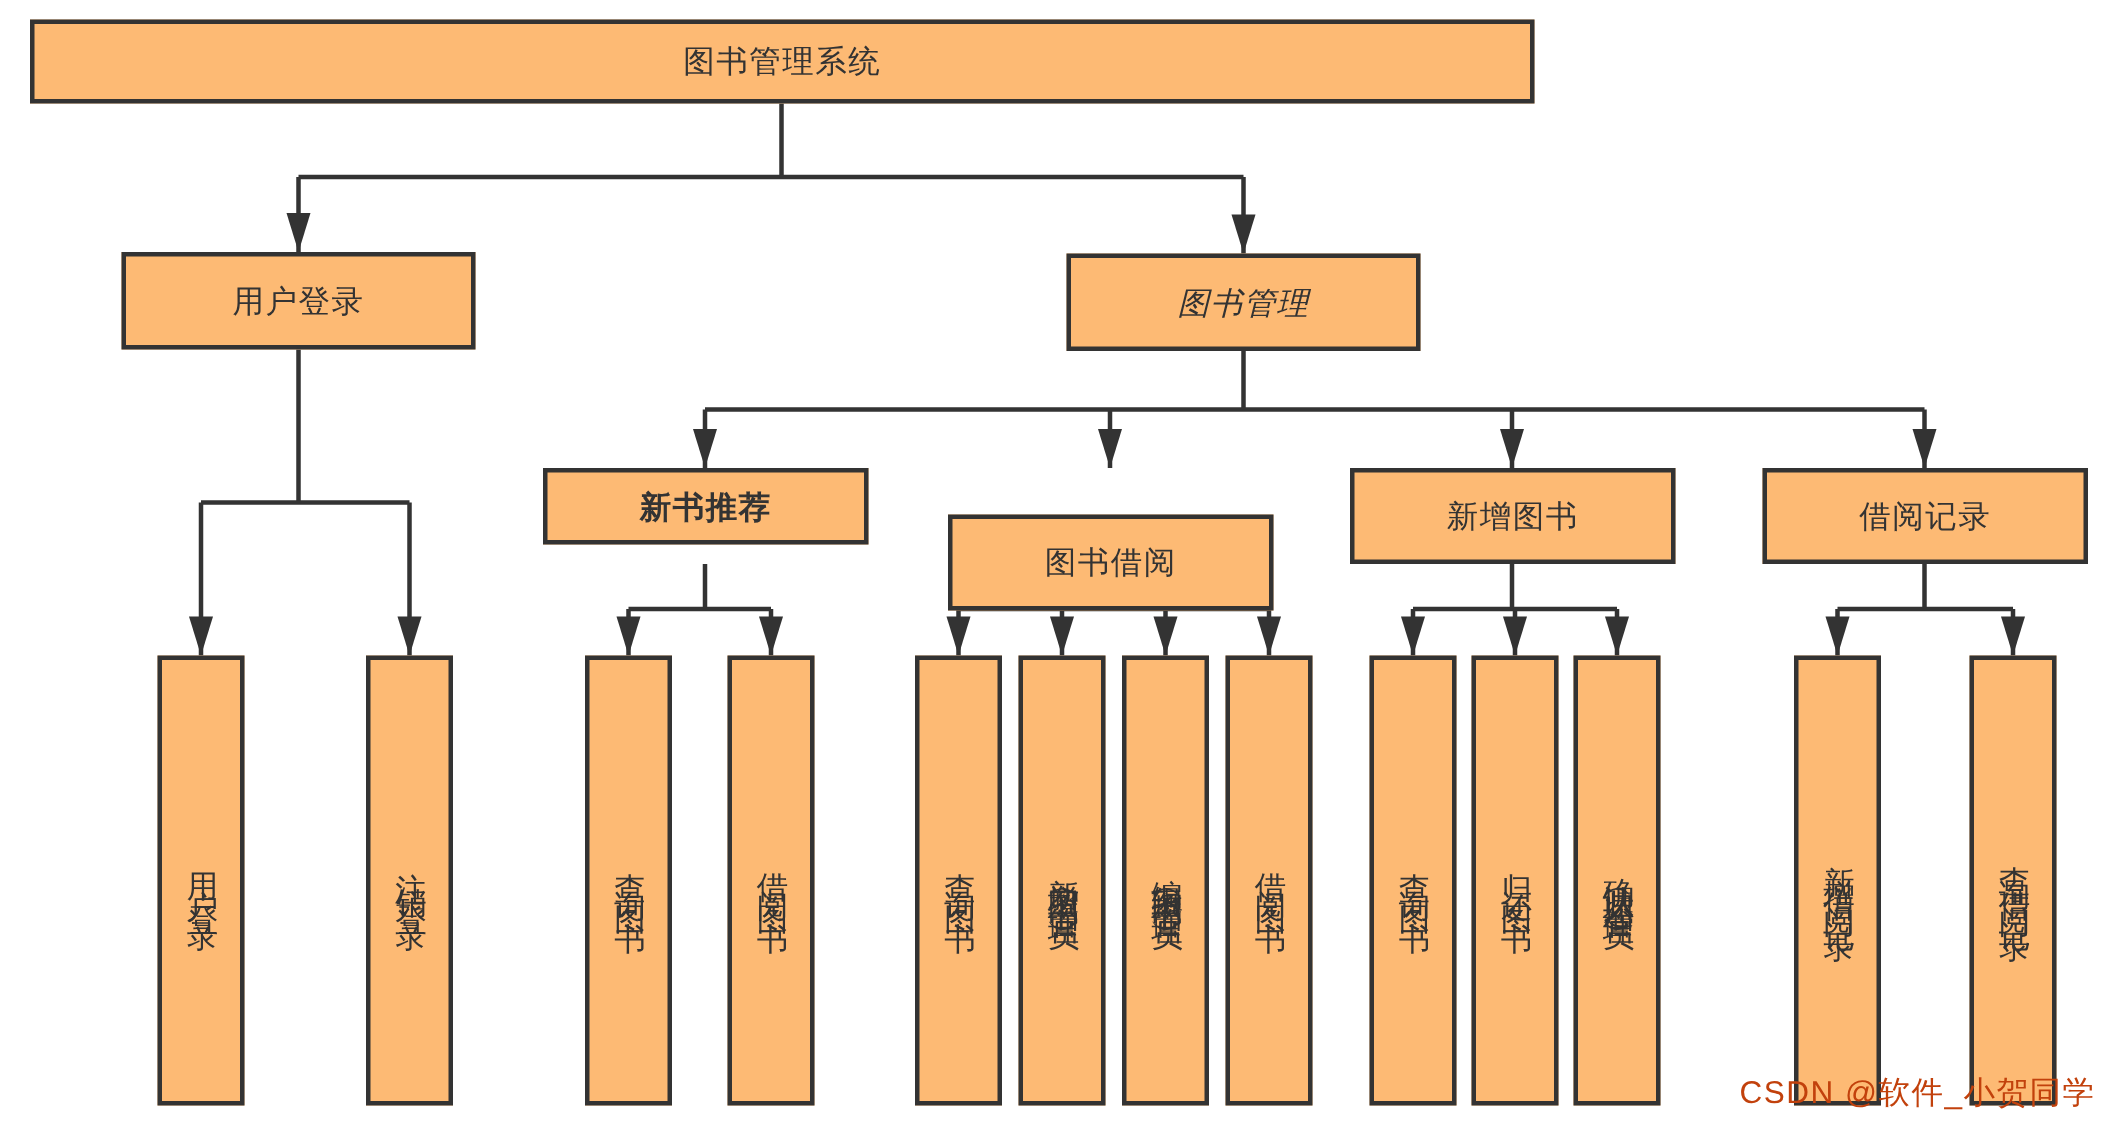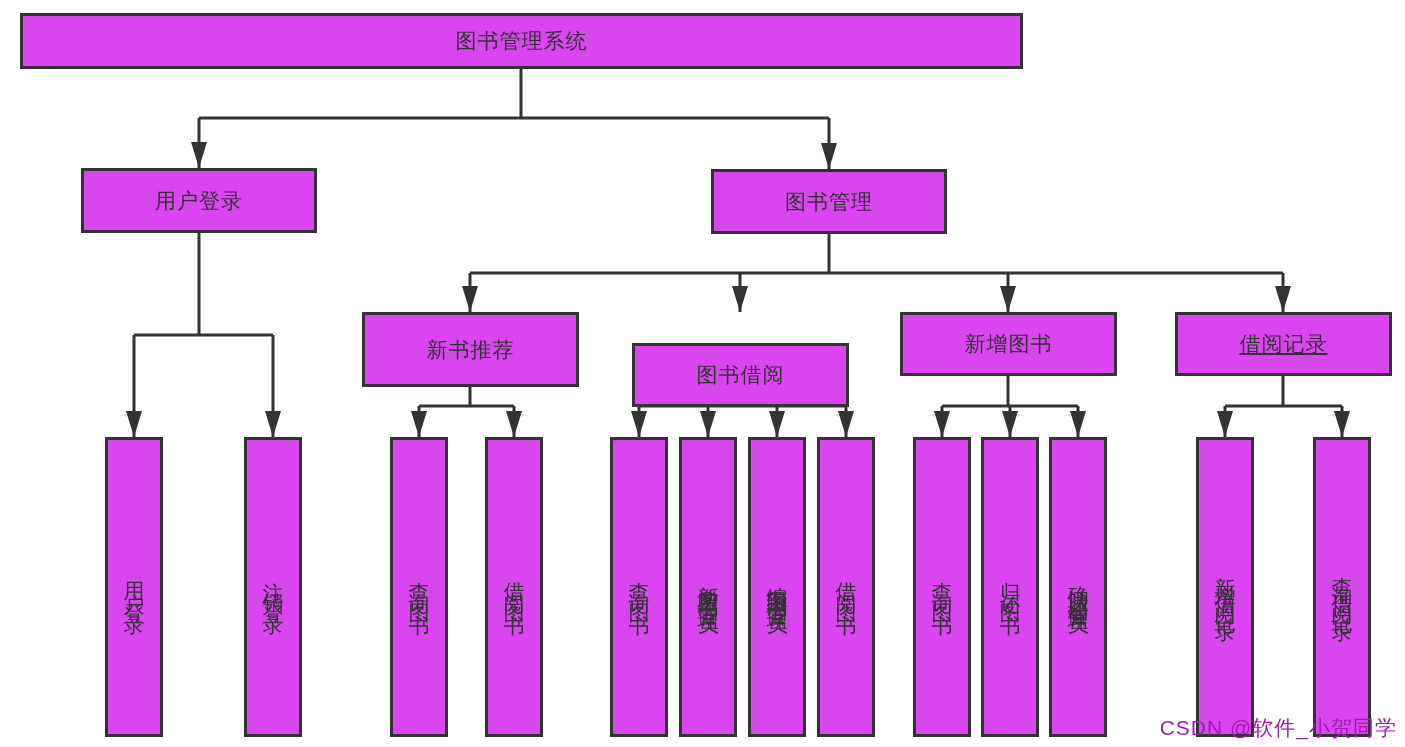--- a/index.html
+++ b/index.html
@@ -9,21 +9,21 @@
     height: 747px;
     background: #ffffff;
     font-family: "Liberation Sans", "DejaVu Sans", sans-serif;
     color: #333333;
     overflow: hidden;
   }
   #wires { position: absolute; left: 0; top: 0; z-index: 1; }
   .node {
     position: absolute;
     box-sizing: border-box;
-    background: #d946ef;
+    background: #fdba74;
     border: 3px solid #333333;
     display: flex;
     align-items: center;
     justify-content: center;
     z-index: 2;
     font-size: 21px;
     letter-spacing: 1px;
     color: #333333;
   }
   .leaf {
@@ -37,21 +37,21 @@
     white-space: nowrap;
     letter-spacing: 11px;
   }
   .leaf.sp-md span { letter-spacing: 9px; }
   .leaf.sp-sm span { letter-spacing: 4px; }
   .watermark {
     position: absolute;
     right: 8px;
     bottom: 5px;
     font-size: 21px;
-    color: #a21caf;
+    color: #c2410c;
     letter-spacing: 1px;
     z-index: 3;
     white-space: nowrap;
   }
 </style>
 </head>
 <body>
 
 <div id="stage">
 
@@ -87,34 +87,34 @@
     </g>
   </svg>
 
   <div class="node" style="left:20px; top:13px; width:1003px; height:56px;">
     <span>图书管理系统</span>
   </div>
 
   <div class="node" style="left:81px; top:168px; width:236px; height:65px;">
     <span>用户登录</span>
   </div>
-  <div class="node" style="left:711px; top:169px; width:236px; height:65px;">
+  <div class="node" style="left:711px; top:169px; width:236px; height:65px;font-style:italic;">
     <span>图书管理</span>
   </div>
 
-  <div class="node" style="left:362px; top:312px; width:217px; height:75px;">
+  <div class="node" style="left:362px; top:312px; width:217px; height:51px;font-weight:bold;">
     <span>新书推荐</span>
   </div>
   <div class="node" style="left:632px; top:312px; width:217px; height:64px;margin-top:31px;">
     <span>图书借阅</span>
   </div>
   <div class="node" style="left:900px; top:312px; width:217px; height:64px;">
     <span>新增图书</span>
   </div>
-  <div class="node" style="left:1175px; top:312px; width:217px; height:64px;text-decoration:underline;">
+  <div class="node" style="left:1175px; top:312px; width:217px; height:64px;">
     <span>借阅记录</span>
   </div>
 
   <div class="node leaf" style="left:105px;">
     <span>用户登录</span>
   </div>
   <div class="node leaf" style="left:244px;">
     <span>注销登录</span>
   </div>
 

